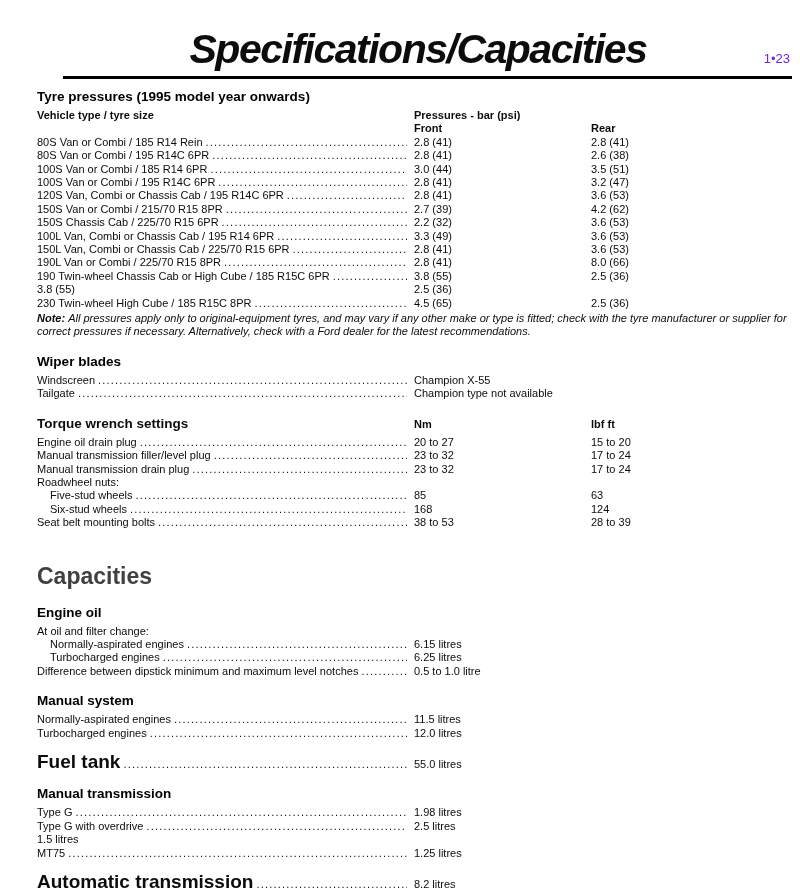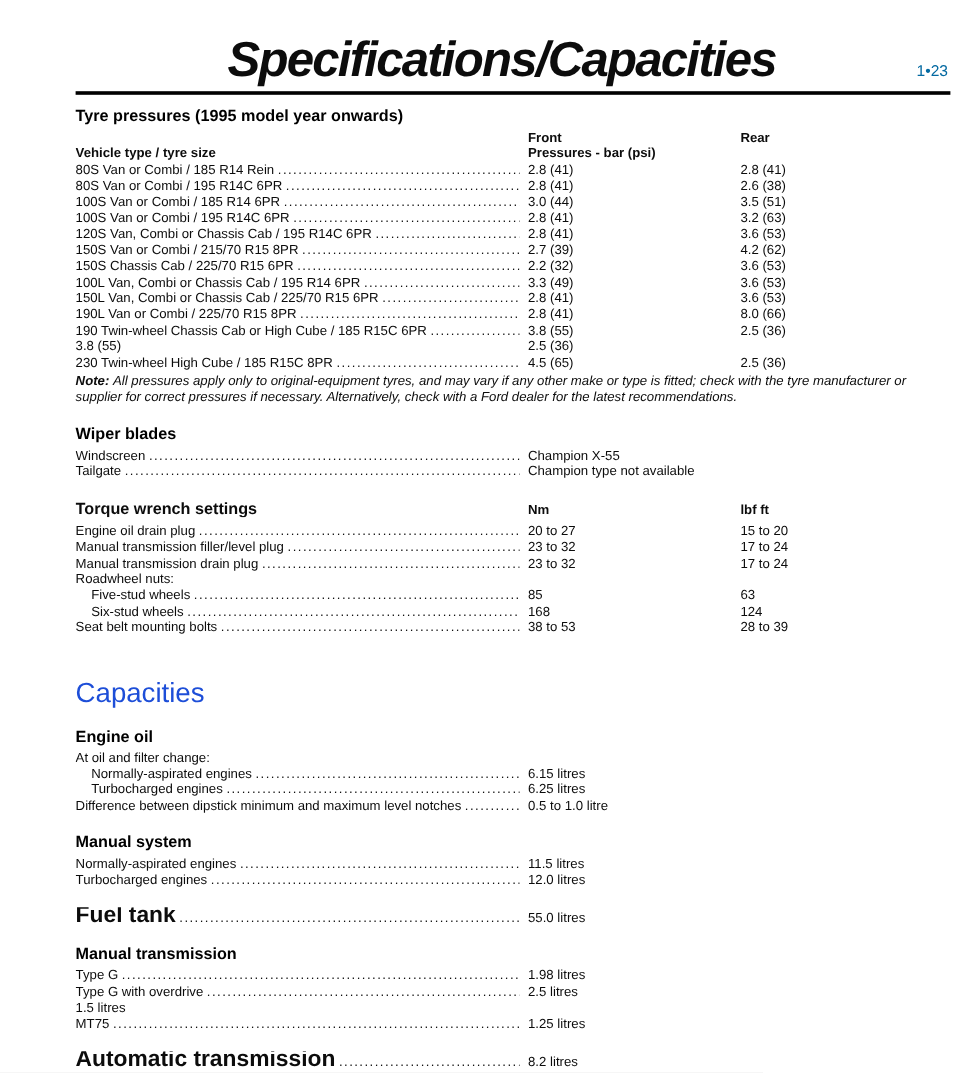--- a/index.html
+++ b/index.html
@@ -7,27 +7,27 @@
     width:800px;height:894px;margin:0 auto;background:#ffffff;
     font-family:"Liberation Sans",sans-serif;color:#0c0c0c;
     position:relative;overflow:hidden;box-sizing:border-box;
   }
   
   .masthead{position:relative;height:72px;display:flex;align-items:flex-end;justify-content:center;}
   .title{
     font-size:41px;font-weight:bold;font-style:italic;letter-spacing:-1.5px;
     line-height:1;padding-bottom:2px;transform:translateX(18px);
   }
-  .pageno{position:absolute;right:10px;bottom:6px;font-size:13px;font-weight:bold;color:#0369a1;font-weight:normal;}
+  .pageno{position:absolute;right:10px;bottom:6px;font-size:13px;font-weight:bold;color:#6d28d9;font-weight:normal;}
   .rule{border:none;border-top:3px solid #000;margin:4px 8px 10px 63px;}
   
-  .content{padding:0 10px 0 63px;}
+  .content{padding:0 10px 0 37px;}
   h2{font-size:13.5px;font-weight:bold;margin:15px 0 5px;color:#000;}
   h2.first{margin-top:9px;}
-  .cap-title{font-size:23px;font-weight:normal;margin:33px 0 7px;color:#1d4ed8;}
+  .cap-title{font-size:23px;font-weight:bold;margin:33px 0 7px;color:#404040;}
   
   .row{
     display:grid;grid-template-columns:377px 177px auto;
     font-size:11px;line-height:13.4px;align-items:baseline;
   }
   .cell-label{display:flex;align-items:baseline;overflow:hidden;min-width:0;}
   .cell-label.indent{padding-left:13px;}
   .lbl{white-space:nowrap;}
   .dots{
     flex:1 1 auto;min-width:0;overflow:hidden;white-space:nowrap;
@@ -59,30 +59,30 @@
     <div class="pageno">1•23</div>
   </div>
   <hr class="rule">
 
   <div class="content">
 
     <section>
       <h2 class="first">Tyre pressures (1995 model year onwards)</h2>
 
       <div class="row thead">
-        <span class="cell-label"></span>
-        <span class="cell-val">Front</span>
-        <span class="cell-val">Rear</span>
-      </div>
-      <div class="row thead">
         <span class="cell-label">
             <span class="lbl bold">Vehicle type / tyre size</span>
           </span>
         <span class="cell-val span2">Pressures - bar (psi)</span>
       </div>
+      <div class="row thead">
+        <span class="cell-label"></span>
+        <span class="cell-val">Front</span>
+        <span class="cell-val">Rear</span>
+      </div>
 
       <div>
           <div class="row">
             <span class="cell-label">
               <span class="lbl">80S Van or Combi / 185 R14 Rein</span>
               <span class="dots"></span>
             </span>
             <span class="cell-val">2.8 (41)</span>
             <span class="cell-val">2.8 (41)</span>
           </div>
@@ -101,21 +101,21 @@
             </span>
             <span class="cell-val">3.0 (44)</span>
             <span class="cell-val">3.5 (51)</span>
           </div>
           <div class="row">
             <span class="cell-label">
               <span class="lbl">100S Van or Combi / 195 R14C 6PR</span>
               <span class="dots"></span>
             </span>
             <span class="cell-val">2.8 (41)</span>
-            <span class="cell-val">3.2 (63)</span>
+            <span class="cell-val">3.2 (47)</span>
           </div>
           <div class="row">
             <span class="cell-label">
               <span class="lbl">120S Van, Combi or Chassis Cab / 195 R14C 6PR</span>
               <span class="dots"></span>
             </span>
             <span class="cell-val">2.8 (41)</span>
             <span class="cell-val">3.6 (53)</span>
           </div>
           <div class="row">

